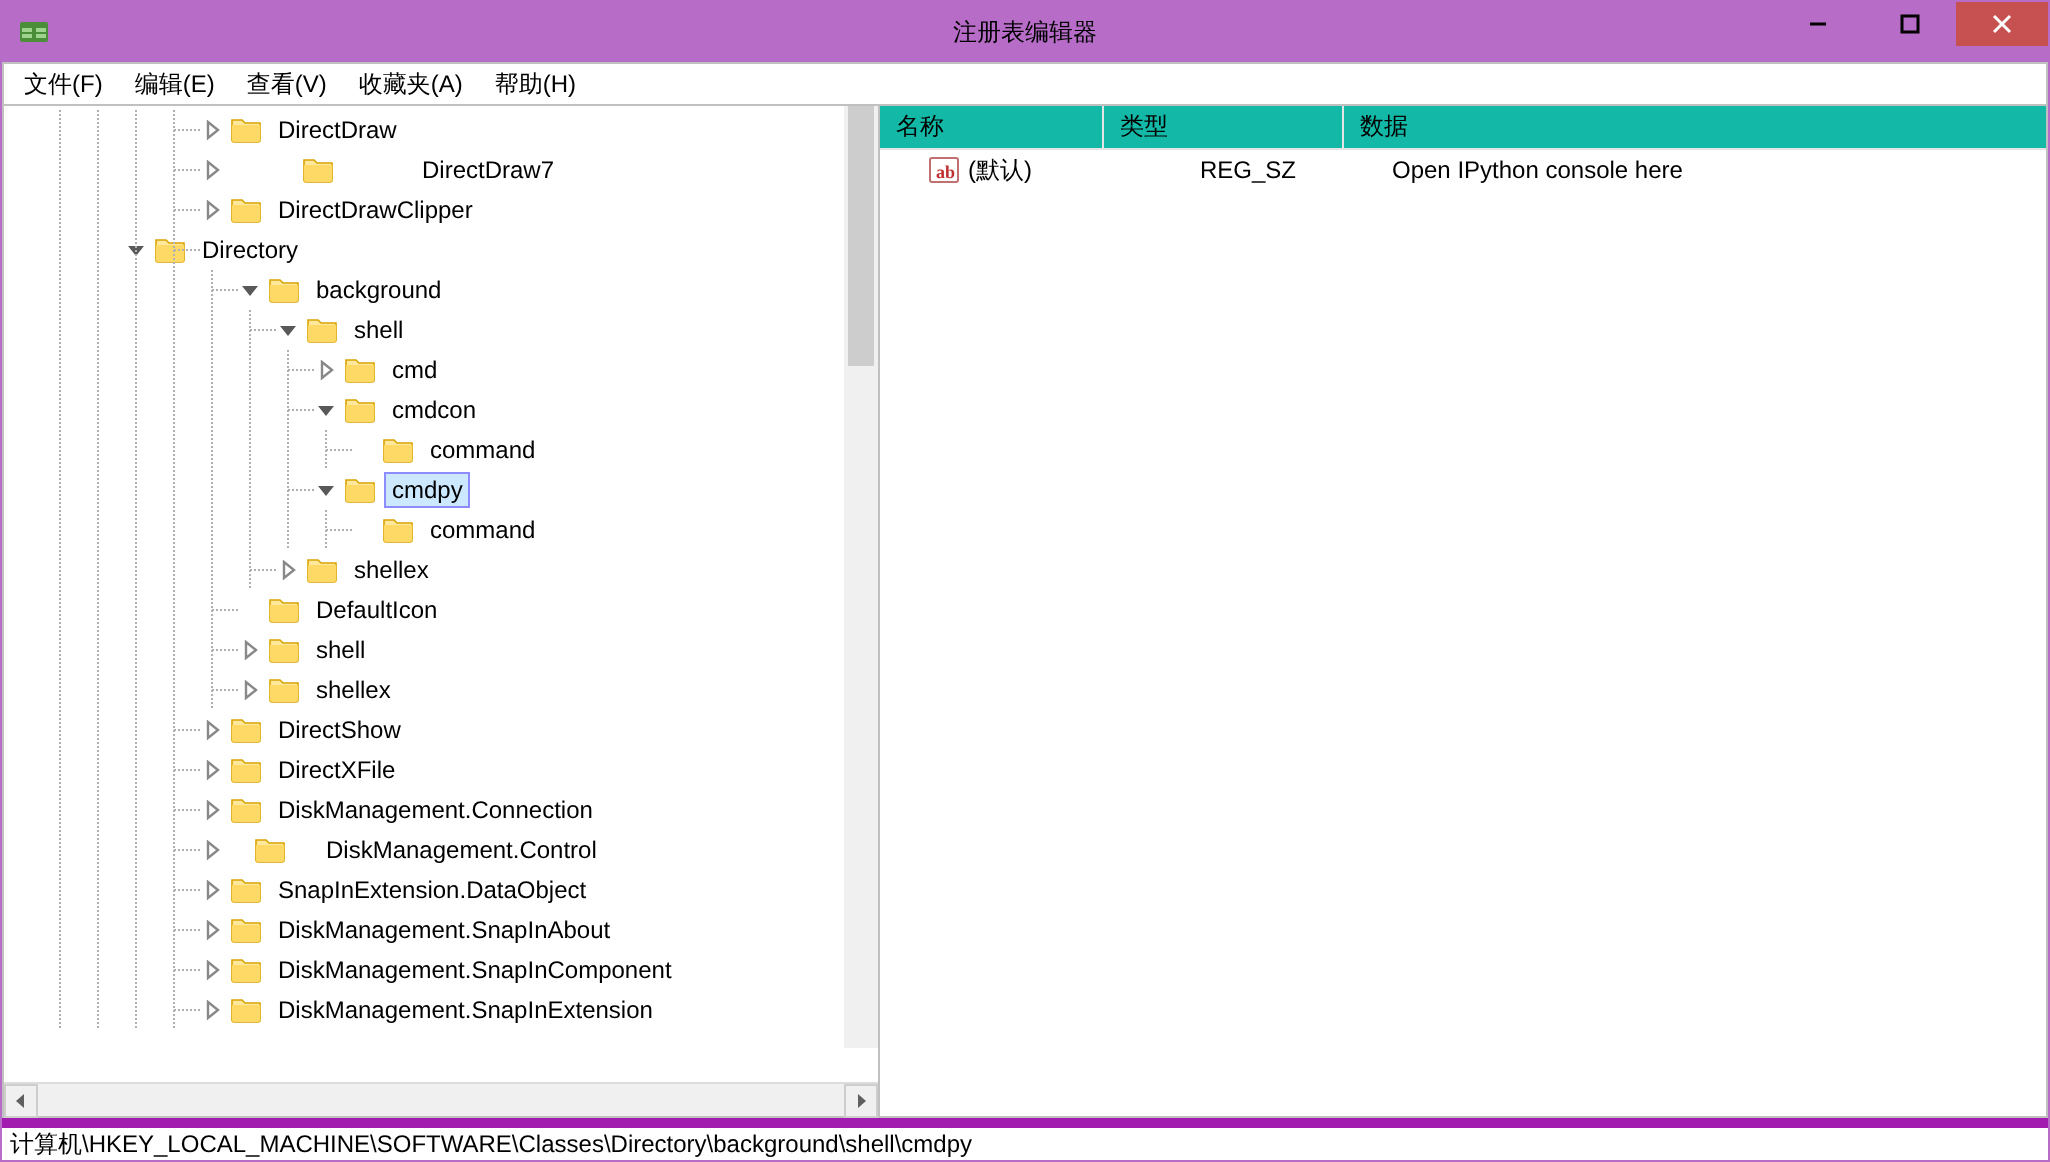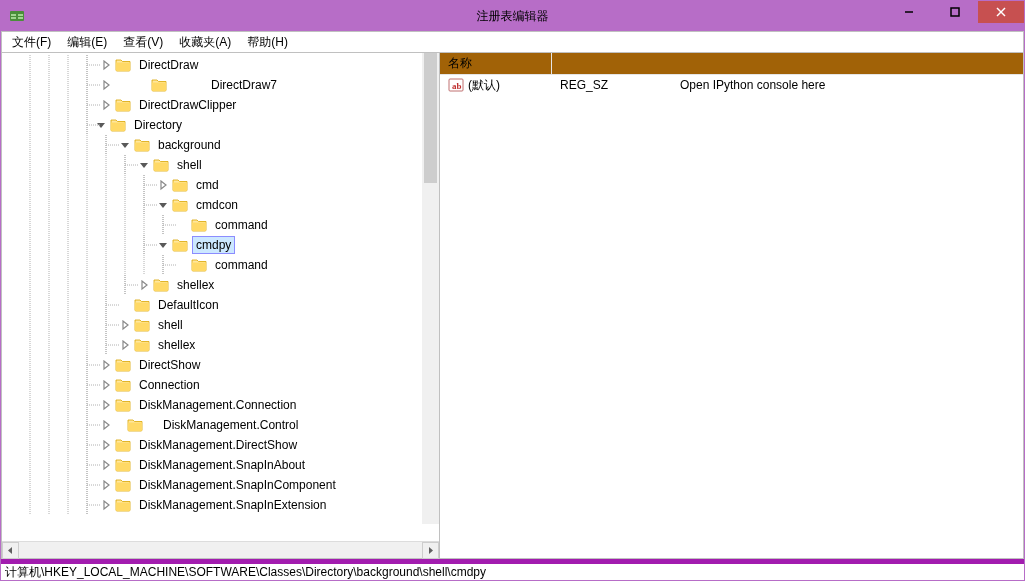--- a/index.html
+++ b/index.html
@@ -50,21 +50,21 @@
     display:flex; align-items:center;
     padding:0 2px;
   }
   .menu-item {
     padding:1px 8px;
     font-size:12px;
     color:#000;
   }
   .client {
     flex:1;
-    background:#a16207;
+    background:#14b8a6;
     border:1px solid #c0c0c0; border-top:none;
     display:flex;
     min-height:0;
     position:relative;
   }
   .left-pane {
     width:438px;
     border-right:1px solid #c0c0c0;
     display:flex;
     flex-direction:column;
@@ -132,33 +132,32 @@
   .right-pane {
     flex:1;
     display:flex; flex-direction:column;
     min-height:0;
   }
   .list-header {
     height:22px;
     display:flex;
     border-bottom:1px solid #e5e5e5;
     font-size:12px;
-    flex-direction:column;
   }
   .list-header .col {
     padding:2px 8px;
     border-right:1px solid #e5e5e5;
     font-weight:normal;
   }
   .list-body { flex:1; background:#fff; }
   .list-row {
     display:flex; align-items:center;
     height:20px;
   }
-  .list-row .cell { padding:1px 8px; white-space:nowrap; overflow:hidden; }
+  .list-row .cell { padding:1px 24px; white-space:nowrap; overflow:hidden; }
   .value-icon {
     width:16px;height:16px;margin-right:4px;flex:none;
     display:inline-flex;align-items:center;justify-content:center;
   }
   .statusbar {
     height:21px;
     background:#fff;
     border-top:5px solid #a21caf;
     padding:1px 4px;
     font-size:12px;
@@ -273,21 +272,21 @@
                 </svg>
               </span>
               <span class="folder-icon">
                 <svg width="16" height="14" viewBox="0 0 16 14">
                   <path d="M1 2 L6 2 L7.5 3.5 L15 3.5 L15 12 Q15 13 14 13 L2 13 Q1 13 1 12 Z" fill="#ffe79c" stroke="#d9a400" stroke-width="0.8"></path>
                   <path d="M1 4.5 L15 4.5 L15 12 Q15 13 14 13 L2 13 Q1 13 1 12 Z" fill="#ffd966"></path>
                 </svg>
               </span>
               <span class="label">DirectDrawClipper</span>
             </div>
-            <div class="tree-row" style="padding-left: 94px;">
+            <div class="tree-row" style="padding-left: 61px;">
               <svg width="99" height="20" style="position: absolute; left: 0px; top: 0px;">
                 <line x1="28" x2="28" y1="0" y2="20" stroke="#b0b0b0" stroke-width="1" stroke-dasharray="1 1"></line>
                 <line x1="47" x2="47" y1="0" y2="20" stroke="#b0b0b0" stroke-width="1" stroke-dasharray="1 1"></line>
                 <line x1="66" x2="66" y1="0" y2="20" stroke="#b0b0b0" stroke-width="1" stroke-dasharray="1 1"></line>
                 <line x1="85" x2="85" y1="0" y2="20" stroke="#b0b0b0" stroke-width="1" stroke-dasharray="1 1"></line>
                 <line x1="85" x2="104" y1="10" y2="10" stroke="#b0b0b0" stroke-dasharray="1 1"></line>
                 <line x1="85" x2="85" y1="0" y2="20" stroke="#b0b0b0" stroke-dasharray="1 1"></line>
               </svg>
               <span class="toggle">
                 <svg width="11" height="11">
@@ -592,21 +591,21 @@
                 <svg width="11" height="11">
                   <polygon points="3,1 3,9 8,5" fill="none" stroke="#888" stroke-width="1.2"></polygon>
                 </svg>
               </span>
               <span class="folder-icon">
                 <svg width="16" height="14" viewBox="0 0 16 14">
                   <path d="M1 2 L6 2 L7.5 3.5 L15 3.5 L15 12 Q15 13 14 13 L2 13 Q1 13 1 12 Z" fill="#ffe79c" stroke="#d9a400" stroke-width="0.8"></path>
                   <path d="M1 4.5 L15 4.5 L15 12 Q15 13 14 13 L2 13 Q1 13 1 12 Z" fill="#ffd966"></path>
                 </svg>
               </span>
-              <span class="label">Connection</span>
+              <span class="label">DirectXFile</span>
             </div>
             <div class="tree-row" style="padding-left: 99px;">
               <svg width="99" height="20" style="position: absolute; left: 0px; top: 0px;">
                 <line x1="28" x2="28" y1="0" y2="20" stroke="#b0b0b0" stroke-width="1" stroke-dasharray="1 1"></line>
                 <line x1="47" x2="47" y1="0" y2="20" stroke="#b0b0b0" stroke-width="1" stroke-dasharray="1 1"></line>
                 <line x1="66" x2="66" y1="0" y2="20" stroke="#b0b0b0" stroke-width="1" stroke-dasharray="1 1"></line>
                 <line x1="85" x2="85" y1="0" y2="20" stroke="#b0b0b0" stroke-width="1" stroke-dasharray="1 1"></line>
                 <line x1="85" x2="104" y1="10" y2="10" stroke="#b0b0b0" stroke-dasharray="1 1"></line>
                 <line x1="85" x2="85" y1="0" y2="20" stroke="#b0b0b0" stroke-dasharray="1 1"></line>
               </svg>
@@ -658,21 +657,21 @@
                 <svg width="11" height="11">
                   <polygon points="3,1 3,9 8,5" fill="none" stroke="#888" stroke-width="1.2"></polygon>
                 </svg>
               </span>
               <span class="folder-icon">
                 <svg width="16" height="14" viewBox="0 0 16 14">
                   <path d="M1 2 L6 2 L7.5 3.5 L15 3.5 L15 12 Q15 13 14 13 L2 13 Q1 13 1 12 Z" fill="#ffe79c" stroke="#d9a400" stroke-width="0.8"></path>
                   <path d="M1 4.5 L15 4.5 L15 12 Q15 13 14 13 L2 13 Q1 13 1 12 Z" fill="#ffd966"></path>
                 </svg>
               </span>
-              <span class="label">DiskManagement.DirectShow</span>
+              <span class="label">SnapInExtension.DataObject</span>
             </div>
             <div class="tree-row" style="padding-left: 99px;">
               <svg width="99" height="20" style="position: absolute; left: 0px; top: 0px;">
                 <line x1="28" x2="28" y1="0" y2="20" stroke="#b0b0b0" stroke-width="1" stroke-dasharray="1 1"></line>
                 <line x1="47" x2="47" y1="0" y2="20" stroke="#b0b0b0" stroke-width="1" stroke-dasharray="1 1"></line>
                 <line x1="66" x2="66" y1="0" y2="20" stroke="#b0b0b0" stroke-width="1" stroke-dasharray="1 1"></line>
                 <line x1="85" x2="85" y1="0" y2="20" stroke="#b0b0b0" stroke-width="1" stroke-dasharray="1 1"></line>
                 <line x1="85" x2="104" y1="10" y2="10" stroke="#b0b0b0" stroke-dasharray="1 1"></line>
                 <line x1="85" x2="85" y1="0" y2="20" stroke="#b0b0b0" stroke-dasharray="1 1"></line>
               </svg>
@@ -762,21 +761,21 @@
           <div class="list-row">
             <div class="cell" style="width: 112px; display: flex; align-items: center;">
               <span class="value-icon">
                 <svg width="16" height="16" viewBox="0 0 16 16">
                   <rect x="1" y="2" width="14" height="12" rx="1" fill="#fff" stroke="#c07070" stroke-width="1"></rect>
                   <text x="4" y="12" font-size="9" font-family="Tahoma" fill="#c03030" font-weight="bold">ab</text>
                 </svg>
               </span>
               <span>(默认)</span>
             </div>
-            <div class="cell" style="width: 120px;">REG_SZ</div>
+            <div class="cell" style="width: 120px; text-align: right;">REG_SZ</div>
             <div class="cell" style="flex: 1 1 0%;">Open IPython console here</div>
           </div>
         </div>
     </div>
   </div>
 
   <div class="statusbar">
     <span>计算机\HKEY_LOCAL_MACHINE\SOFTWARE\Classes\Directory\background\shell\cmdpy</span>
   </div>
 </div>

